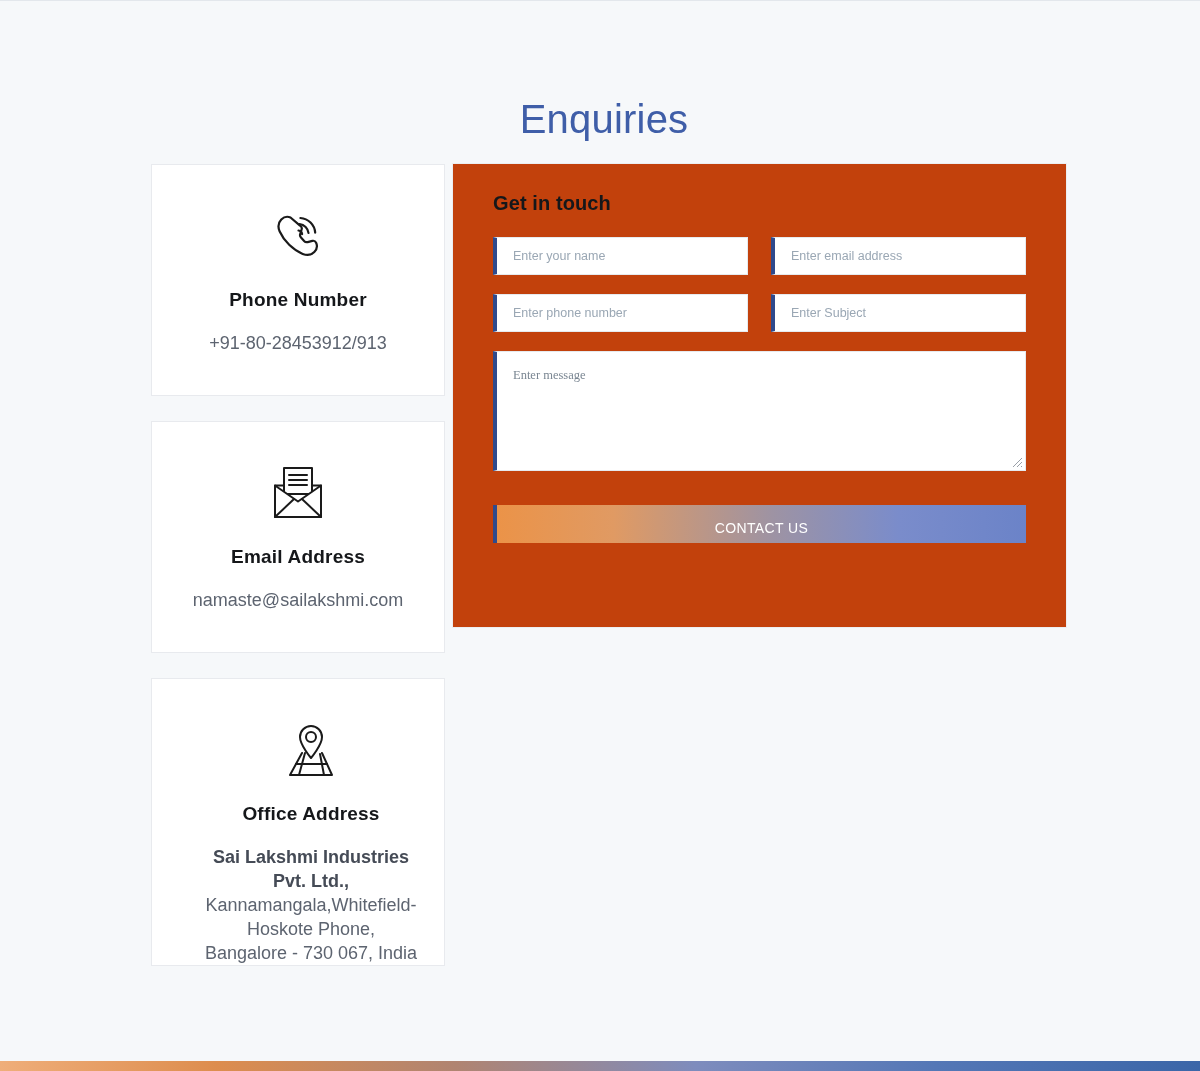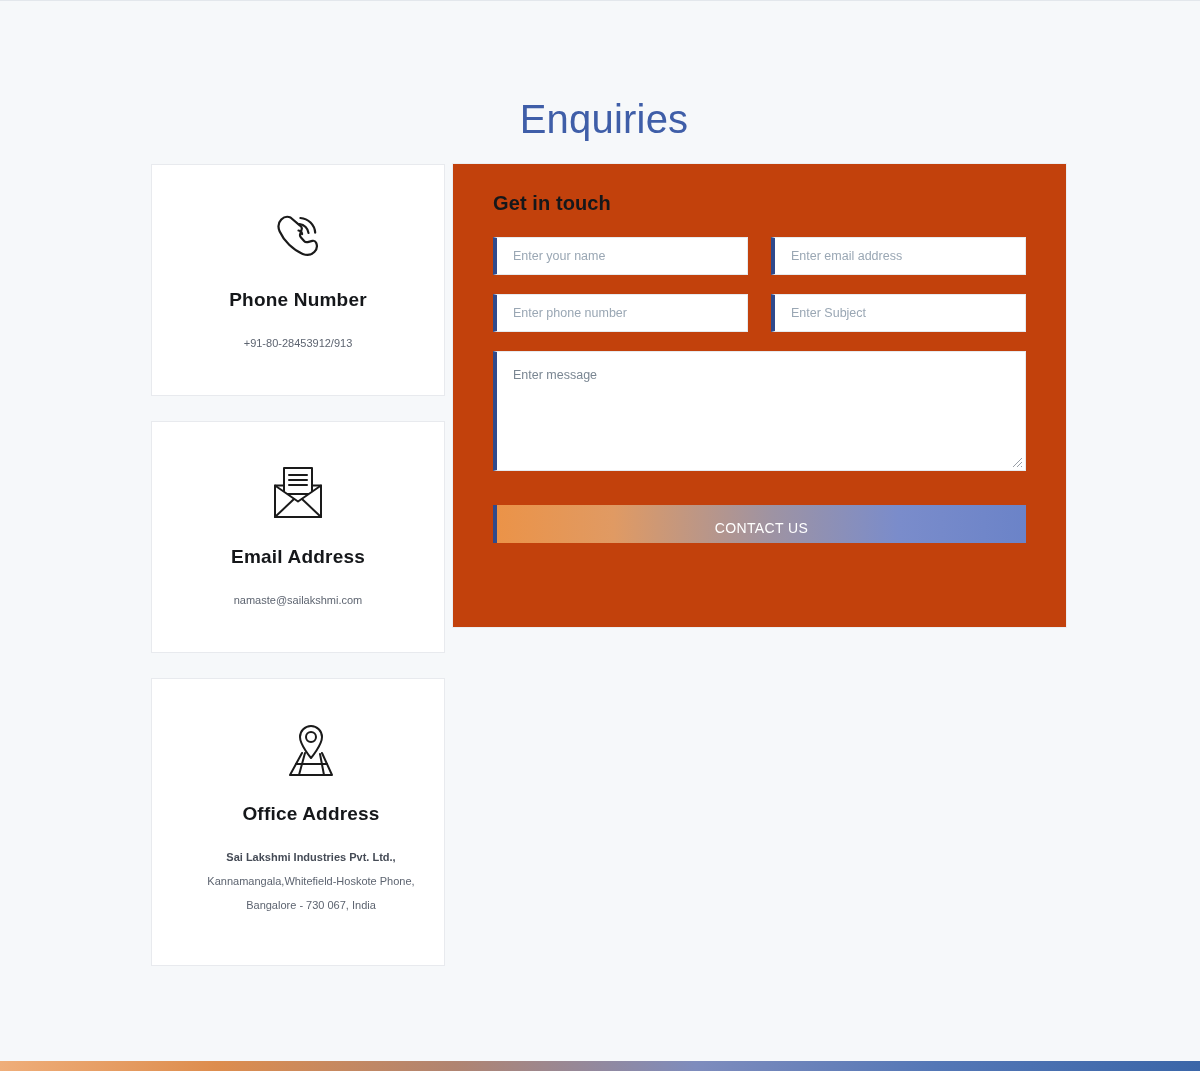--- a/index.html
+++ b/index.html
@@ -58,21 +58,21 @@
     margin-bottom: 16px;
   }
   .card-title {
     font-size: 19px;
     font-weight: bold;
     color: #15171a;
     margin-bottom: 20px;
     letter-spacing: 0.2px;
   }
   .card-line {
-    font-size: 11px;
+    font-size: 18px;
     color: #5d6470;
     line-height: 24px;
   }
   .card-line.strong { font-weight: bold; color: #454b56; }
 
   
   .form-panel {
     position: absolute;
     left: 452px; top: 163px;
     width: 615px; height: 465px;
@@ -122,21 +122,21 @@
     margin-bottom: 34px;
   }
   .msg-field textarea {
     position: absolute;
     inset: 0;
     width: 100%; height: 100%;
     border: none; outline: none;
     resize: none;
     background: transparent;
     padding: 14px 16px;
-    font-family: Liberation Sans, sans-serif;
+    font-family: Liberation Serif, serif;
     font-size: 12.5px;
     color: #33404f;
     line-height: 18px;
   }
   .msg-field textarea::placeholder { color: #7a8692; }
   .resize-grip {
     position: absolute;
     right: 2px; bottom: 2px;
     width: 11px; height: 11px;
     pointer-events: none;

